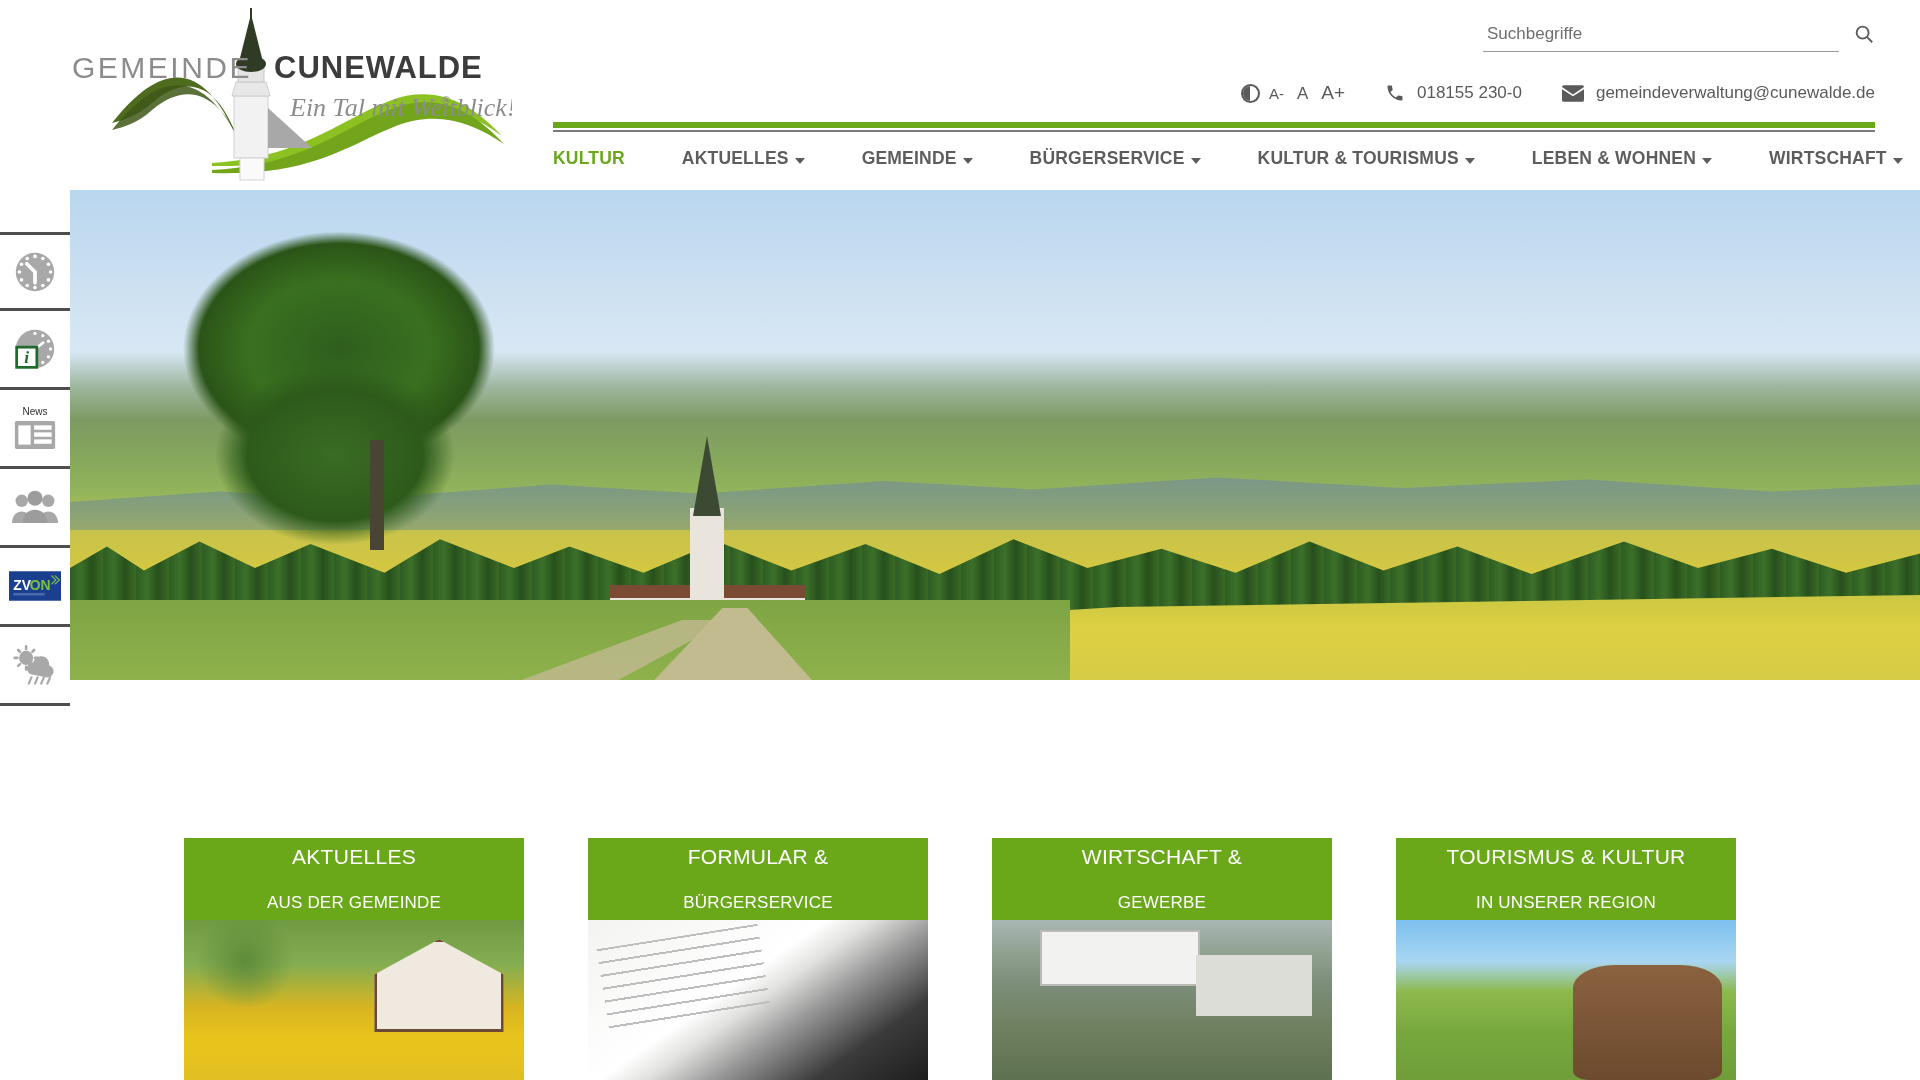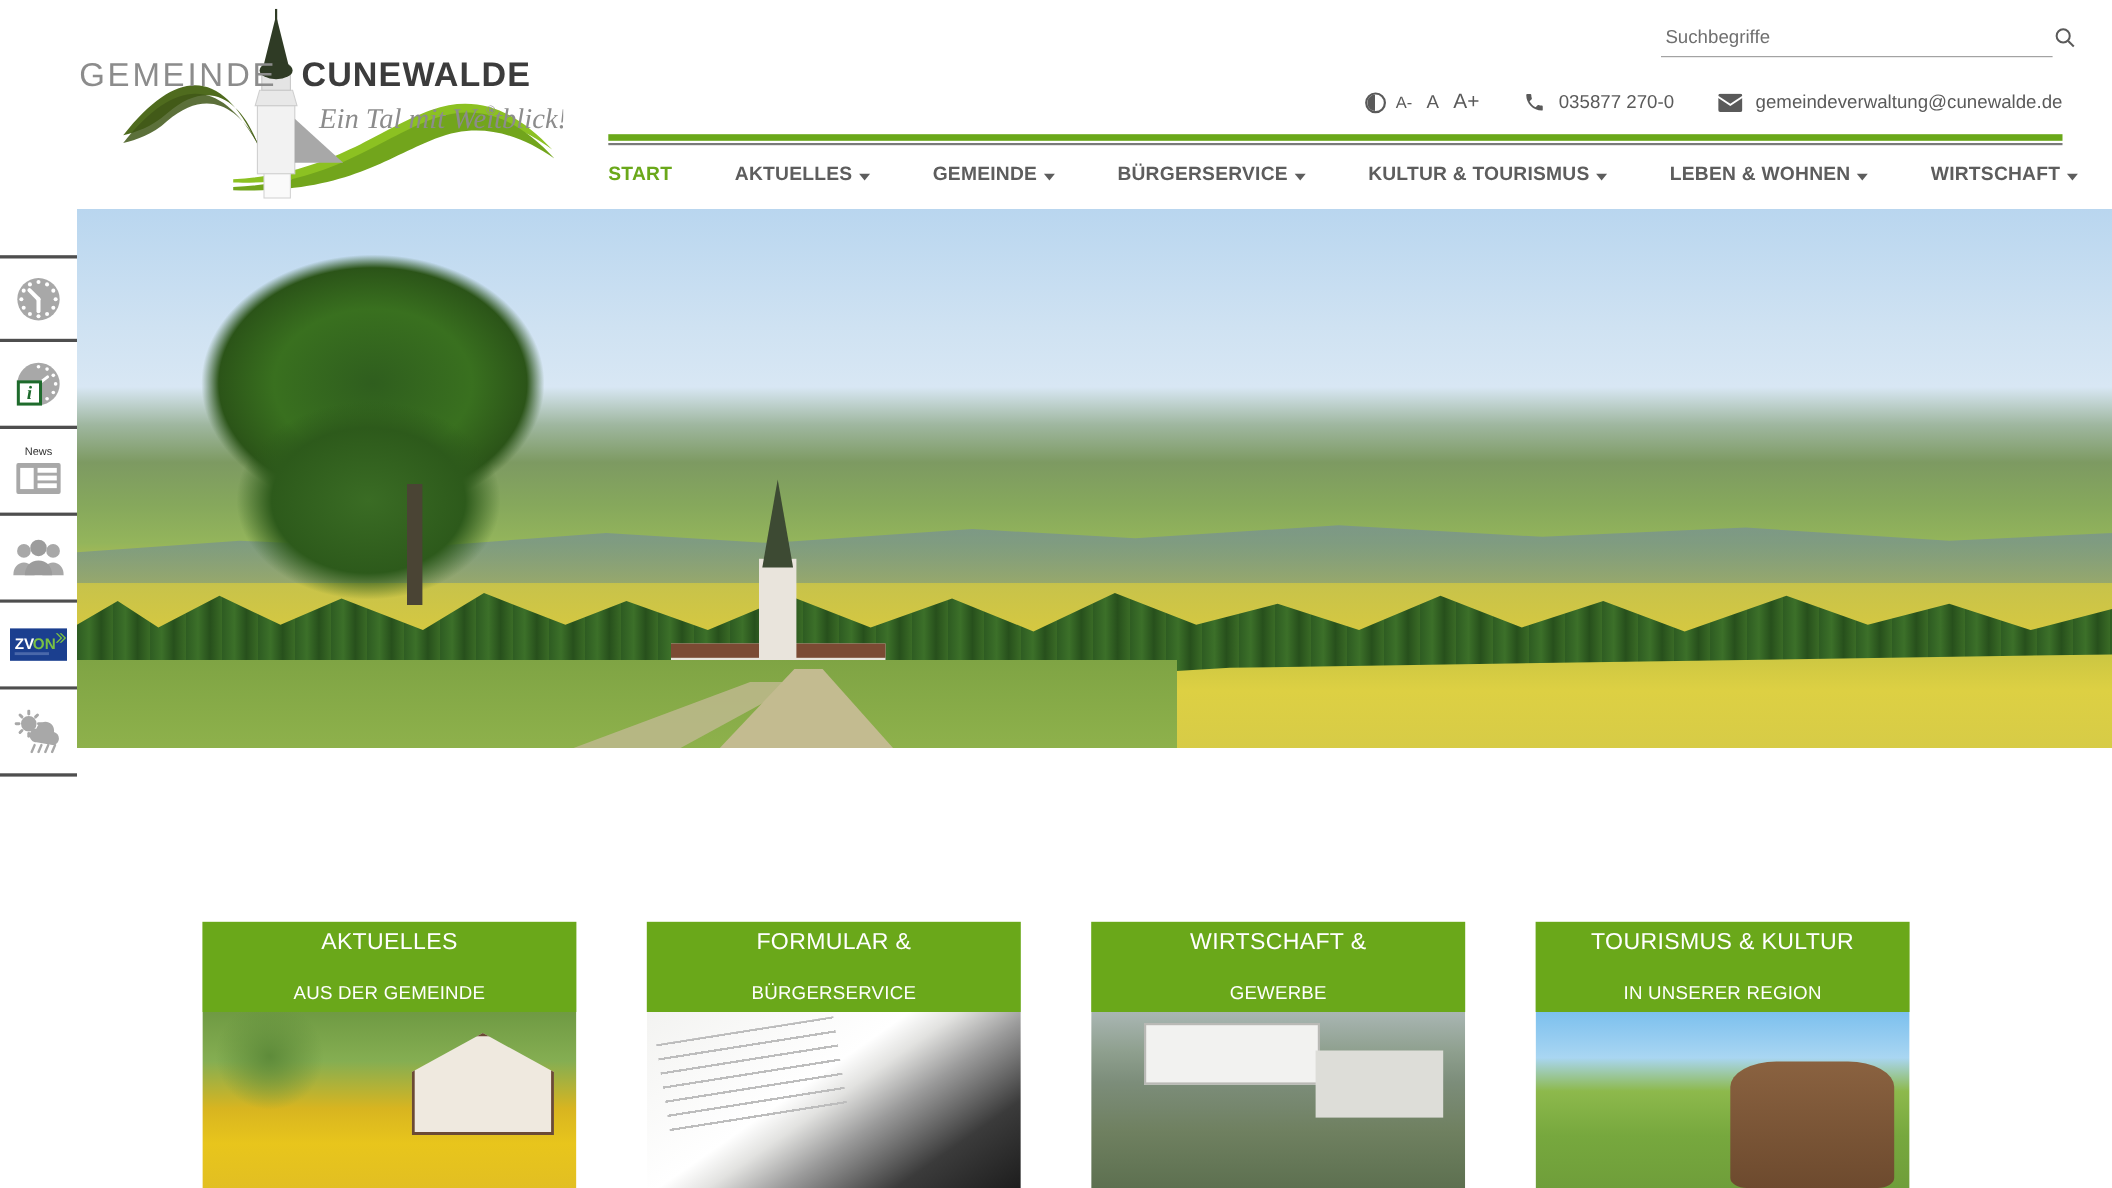--- a/index.html
+++ b/index.html
@@ -21,22 +21,22 @@
   
   .logo {
     position: absolute;
     left: 72px; top: 8px;
     width: 440px; height: 180px;
   }
 
   
   .search-wrap {
     position: absolute;
-    right: 32px; top: 22px;
-    display: flex; align-items: flex-end; 
+    right: 45px; top: 22px;
+    display: flex; align-items: flex-end; gap: 14px;
   }
   .search-input {
     width: 356px;
     border: none;
     border-bottom: 1px solid #9a9a9a;
     font-family: "Liberation Sans", sans-serif;
     font-size: 17px;
     color: #555;
     padding: 2px 2px 7px 4px;
     outline: none;
@@ -332,42 +332,42 @@
         <span class="fs-big">A+</span>
       </span>
     </div>
 
     <a class="contact-item" href="#" style="text-decoration:none">
       <span class="ic">
         <svg width="20" height="20" viewBox="0 0 24 24" fill="currentColor">
             <path d="M6.6 10.8c1.4 2.8 3.8 5.1 6.6 6.6l2.2-2.2c.3-.3.7-.4 1-.2 1.1.4 2.4.6 3.6.6.6 0 1 .4 1 1V20c0 .6-.4 1-1 1C10.6 21 3 13.4 3 4c0-.6.4-1 1-1h3.5c.6 0 1 .4 1 1 0 1.3.2 2.5.6 3.6.1.4 0 .8-.2 1.1l-2.3 2.1z"></path>
           </svg>
       </span>
-      <span>035877 270-0</span>
+      <span>018155 230-0</span>
     </a>
 
     <a class="contact-item" href="#" style="text-decoration:none">
       <span class="ic">
         <svg width="22" height="17" viewBox="0 0 24 18" fill="currentColor">
             <path d="M2 0h20a2 2 0 0 1 2 2L12 10 0 2a2 2 0 0 1 2-2z"></path>
             <path d="M0 4.3 12 12 24 4.3V16a2 2 0 0 1-2 2H2a2 2 0 0 1-2-2z"></path>
           </svg>
       </span>
       <span>gemeindeverwaltung@cunewalde.de</span>
     </a>
   </div>
 
   <div class="nav-bars">
     <div class="bar-thick"></div>
     <div class="bar-thin"></div>
   </div>
 
   <nav class="nav">
     <div class="nav-item active">
-      <span>START</span>
+      <span>KULTUR</span>
     </div>
     <div class="nav-item">
       <span>AKTUELLES</span>
       <i class="caret"></i>
     </div>
     <div class="nav-item">
       <span>GEMEINDE</span>
       <i class="caret"></i>
     </div>
     <div class="nav-item">

